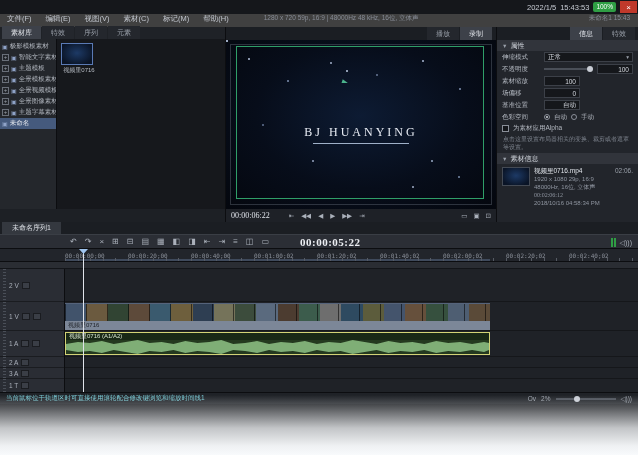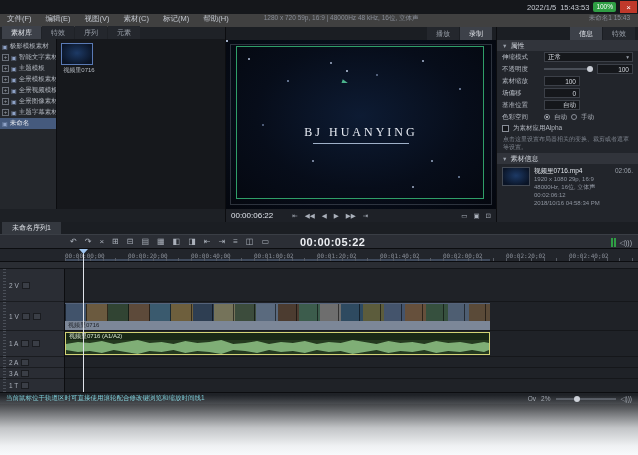--- a/index.html
+++ b/index.html
@@ -1,18 +1,18 @@
 <!DOCTYPE html>
 <html><head>
 <meta charset="utf-8">
 <style>
   *{box-sizing:border-box;margin:0;padding:0}
   body{background:#fff;font-family:"Liberation Sans",sans-serif;-webkit-font-smoothing:antialiased}
   .app{position:relative;width:638px;height:455px;background:#14161a;overflow:hidden;color:#c3c7cf}
-  .mono{font-family:Liberation Sans, sans-serif}
+  .mono{font-family:Liberation Serif, serif}
 
   
   .titlebar{position:absolute;left:0;top:0;width:100%;height:14px;background:#15171b;display:flex;align-items:center}
   .logo{height:14px;background:linear-gradient(#d6275a,#a31140);color:#fff;display:flex;align-items:center;gap:3px;padding:0 7px 0 3px;font-size:7.5px;white-space:nowrap}
   .logo-mark{width:8px;height:8px;background:rgba(255,255,255,.25);border:1px solid rgba(255,255,255,.6)}
   .tb-title{position:absolute;left:50%;transform:translateX(-50%);font-size:8px;color:#d0d4da;white-space:nowrap}
   .tb-right{margin-left:auto;display:flex;align-items:center;gap:4px;padding-right:1px;font-size:7.5px;color:#c8ccd4}
   .battery{background:#2f9e44;color:#fff;font-size:6.5px;padding:0 3px;border-radius:2px;height:10px;line-height:10px}
   .close-btn{width:17px;height:12px;background:#c0392b;color:#fff;display:flex;align-items:center;justify-content:center;font-size:8px}
 

